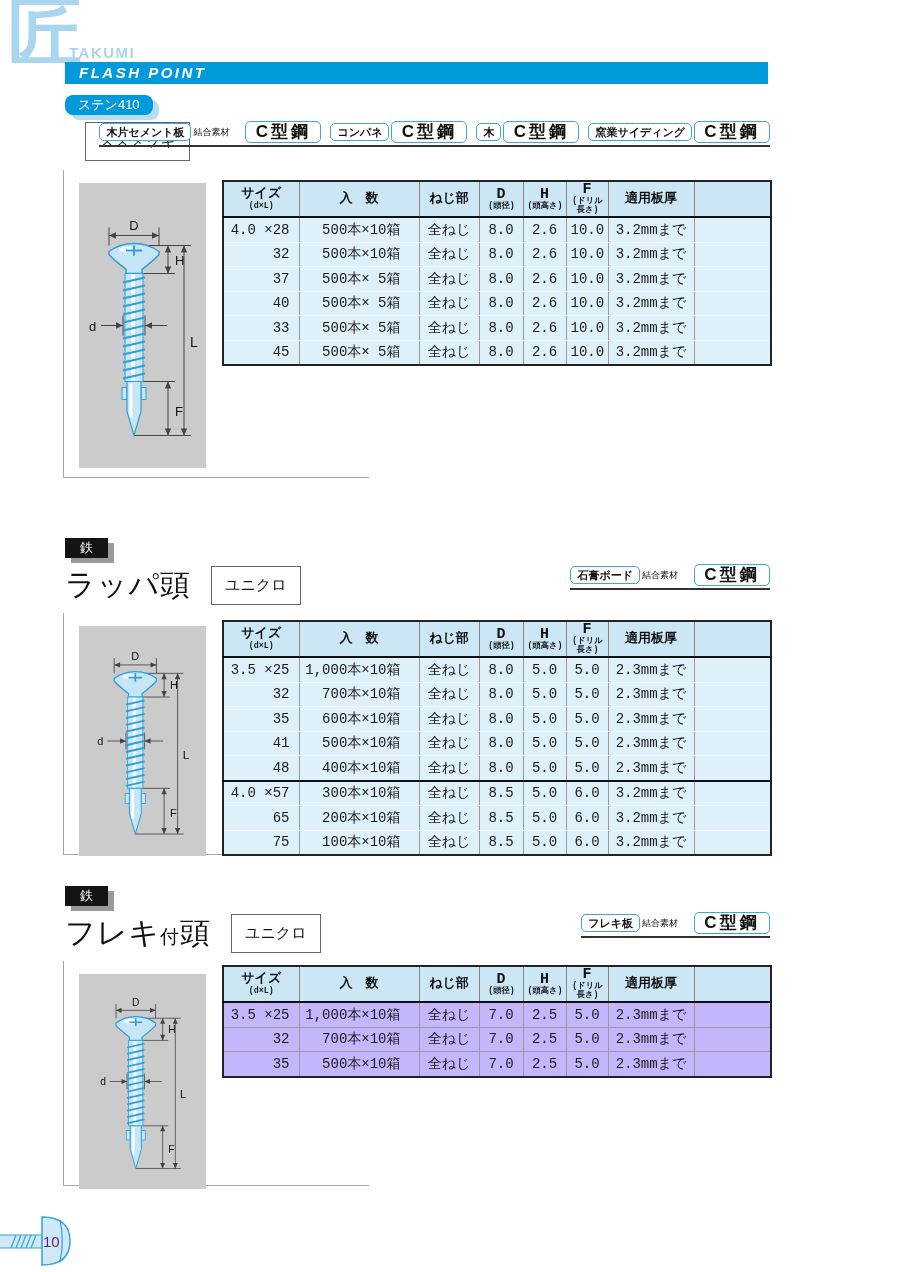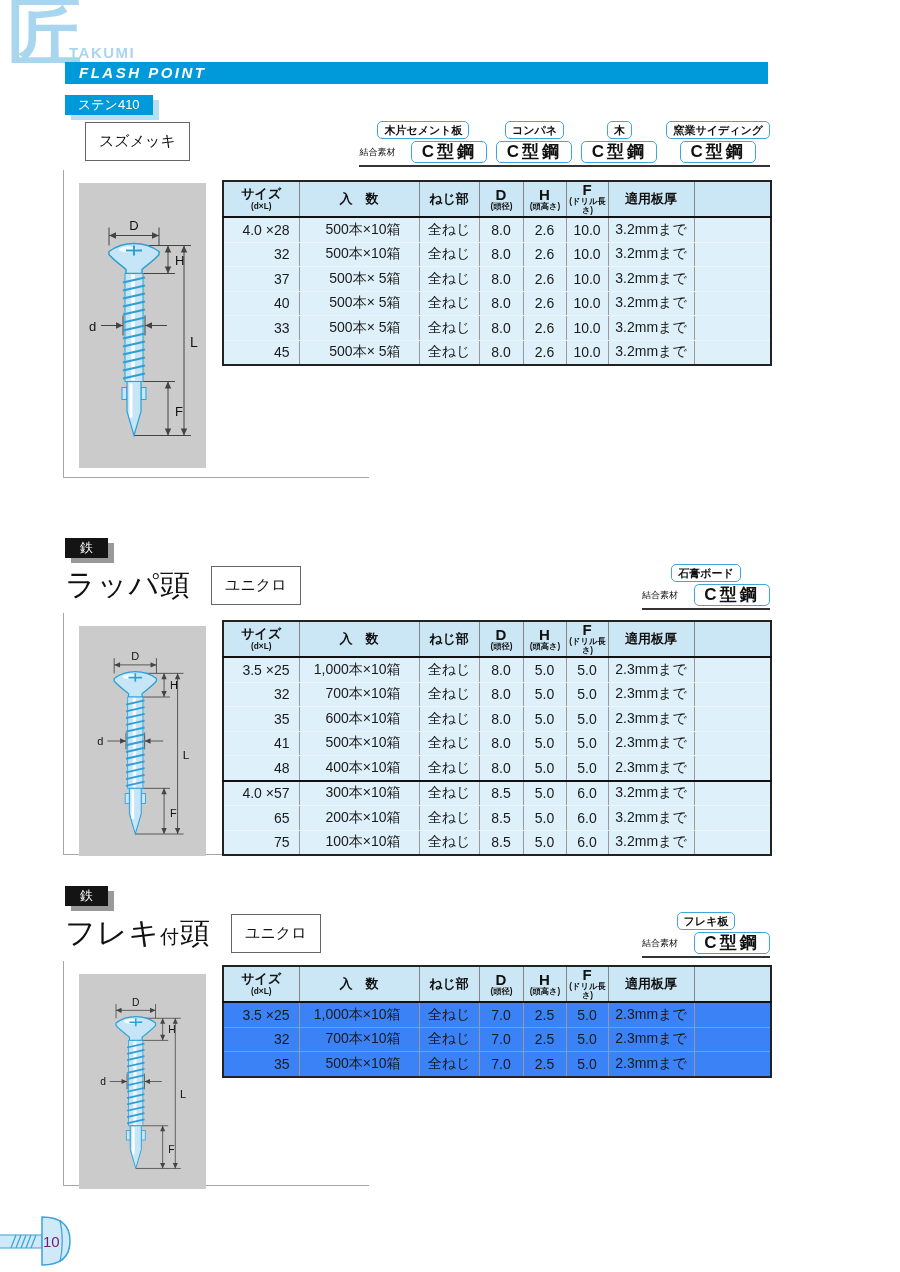--- a/index.html
+++ b/index.html
@@ -16,51 +16,51 @@
     line-height:22px;padding-left:14px;box-sizing:border-box;}
 
   
   .section{position:absolute;left:63px;width:707px;}
   .s0{top:95px;height:383px;}
   .s1{top:538px;height:317px;}
   .s2{top:886px;height:300px;}
 
   .mat-badge{position:absolute;left:2px;top:0;font-size:13px;line-height:20px;
     padding:0 13px;color:#fff;white-space:nowrap;}
-  .mat-badge.steel{background:#0099d9;box-shadow:6px 5px 0 #b9def2;}
+  .mat-badge.steel{background:#0099d9;box-shadow:6px 5px 0 #b9def2;border-radius:8px;}
   .mat-badge.iron{background:#141414;box-shadow:6px 5px 0 #999;padding:0 15px;}
 
   .title-row{position:absolute;left:2px;top:27px;display:flex;align-items:center;}
   .sec-title{font-size:30px;color:#111;letter-spacing:1px;white-space:nowrap;}
   .sec-title .small{font-size:19px;}
   .note-box{border:1px solid #666;font-size:15px;color:#111;padding:9px 13px;
     margin-left:20px;white-space:nowrap;}
 
   .apps{position:absolute;right:0;top:26px;display:flex;align-items:flex-end;gap:9px;
     border-bottom:2px solid #333;padding-bottom:2px;}
-  .pair{display:flex;flex-direction:column;align-items:center;gap:2px;}
+  .pair{display:flex;flex-direction:row;align-items:center;gap:2px;}
   .tag{border:1.5px solid #3fa7dc;border-radius:5px;background:#fff;color:#111;
     text-align:center;white-space:nowrap;box-sizing:border-box;}
   .tag.target{font-size:11px;font-weight:bold;padding:1px 6px;line-height:14px;}
   .tag.base{font-size:17px;font-weight:bold;letter-spacing:3px;padding:0 9px;
     line-height:20px;min-width:76px;}
   .base-row{display:flex;align-items:flex-end;gap:16px;}
   .base-label{font-size:9px;color:#111;margin-bottom:4px;white-space:nowrap;}
 
   .frame{position:absolute;left:0;top:75px;bottom:0;width:305px;
     border-left:1px solid #a6a6a6;border-bottom:1px solid #a6a6a6;}
   .diagram{position:absolute;left:15px;top:13px;width:127px;background:#cbcbcb;}
   .s0 .diagram{height:285px;}
   .s1 .diagram{height:230px;}
   .s2 .diagram{height:215px;}
   .diagram svg{width:100%;height:100%;display:block;}
 
   
   table.spec{position:absolute;left:159px;border-collapse:collapse;table-layout:fixed;
-    width:548px;background:#3b82f6;border:2px solid #222;}
+    width:548px;background:#c4b5fd;border:2px solid #222;font-family:Liberation Mono, monospace;}
   .s0 table.spec{top:85px;}
   .s1 table.spec{top:82px;}
   .s2 table.spec{top:79px;}
   table.spec th{background:#cbe7f6;border:1px solid #858585;border-bottom:2.5px solid #111;
     height:34px;padding:0;font-weight:bold;color:#111;}
   table.spec td{border:1px solid #999;height:23.5px;padding:0 4px;font-size:14px;
     color:#1a1a1a;white-space:nowrap;overflow:hidden;}
   table.spec.tinted td{background:#def0f9;border-top-color:#eef6fb;border-bottom-color:#eef6fb;}
   table.spec tr.group-sep td{border-top:2px solid #111 !important;}
   .h-main{font-size:13px;line-height:14px;}

